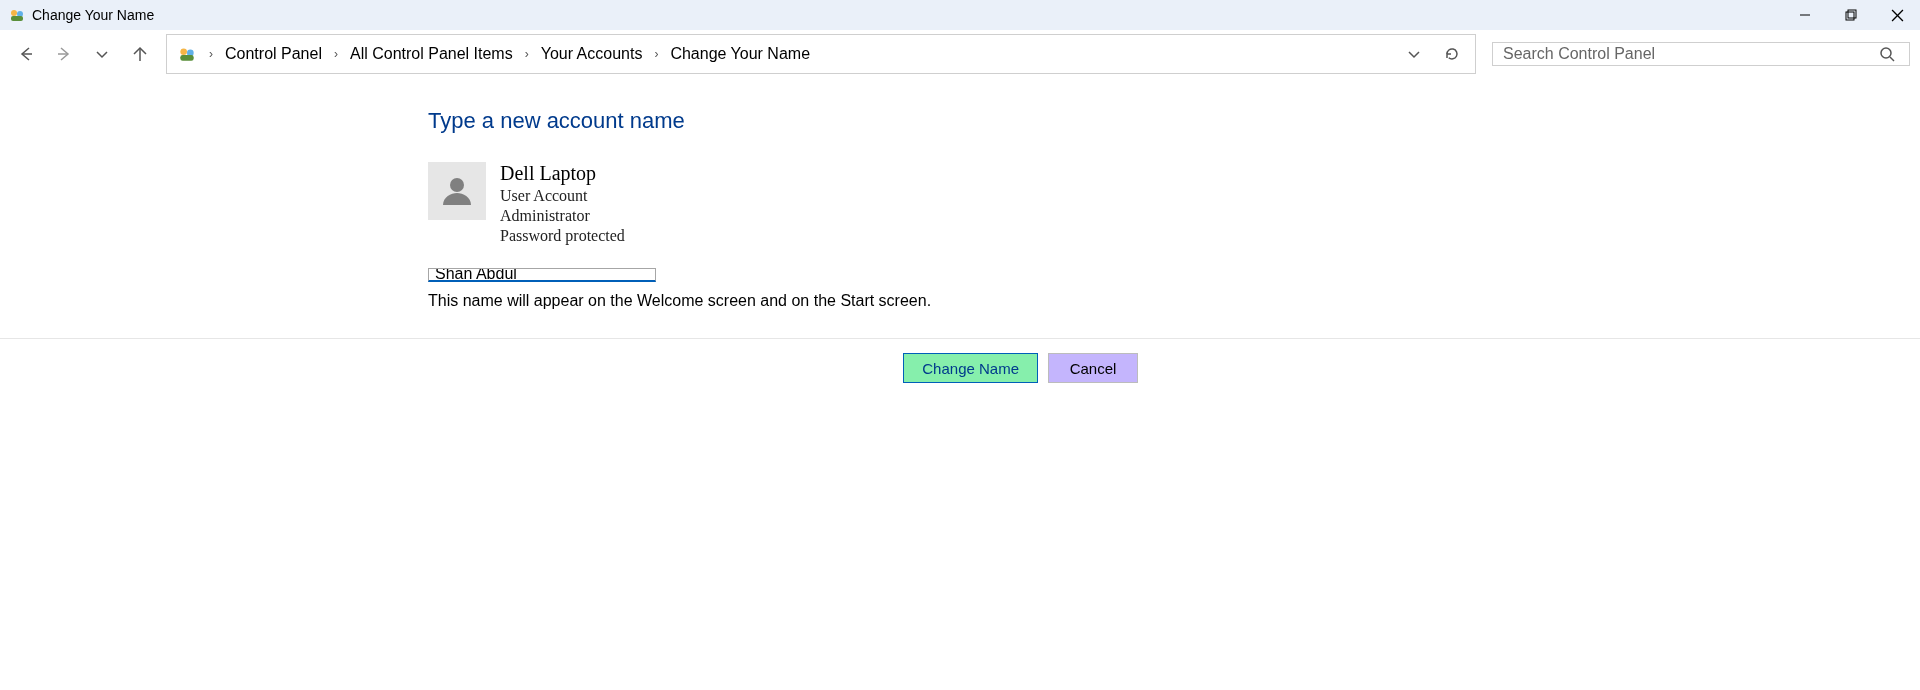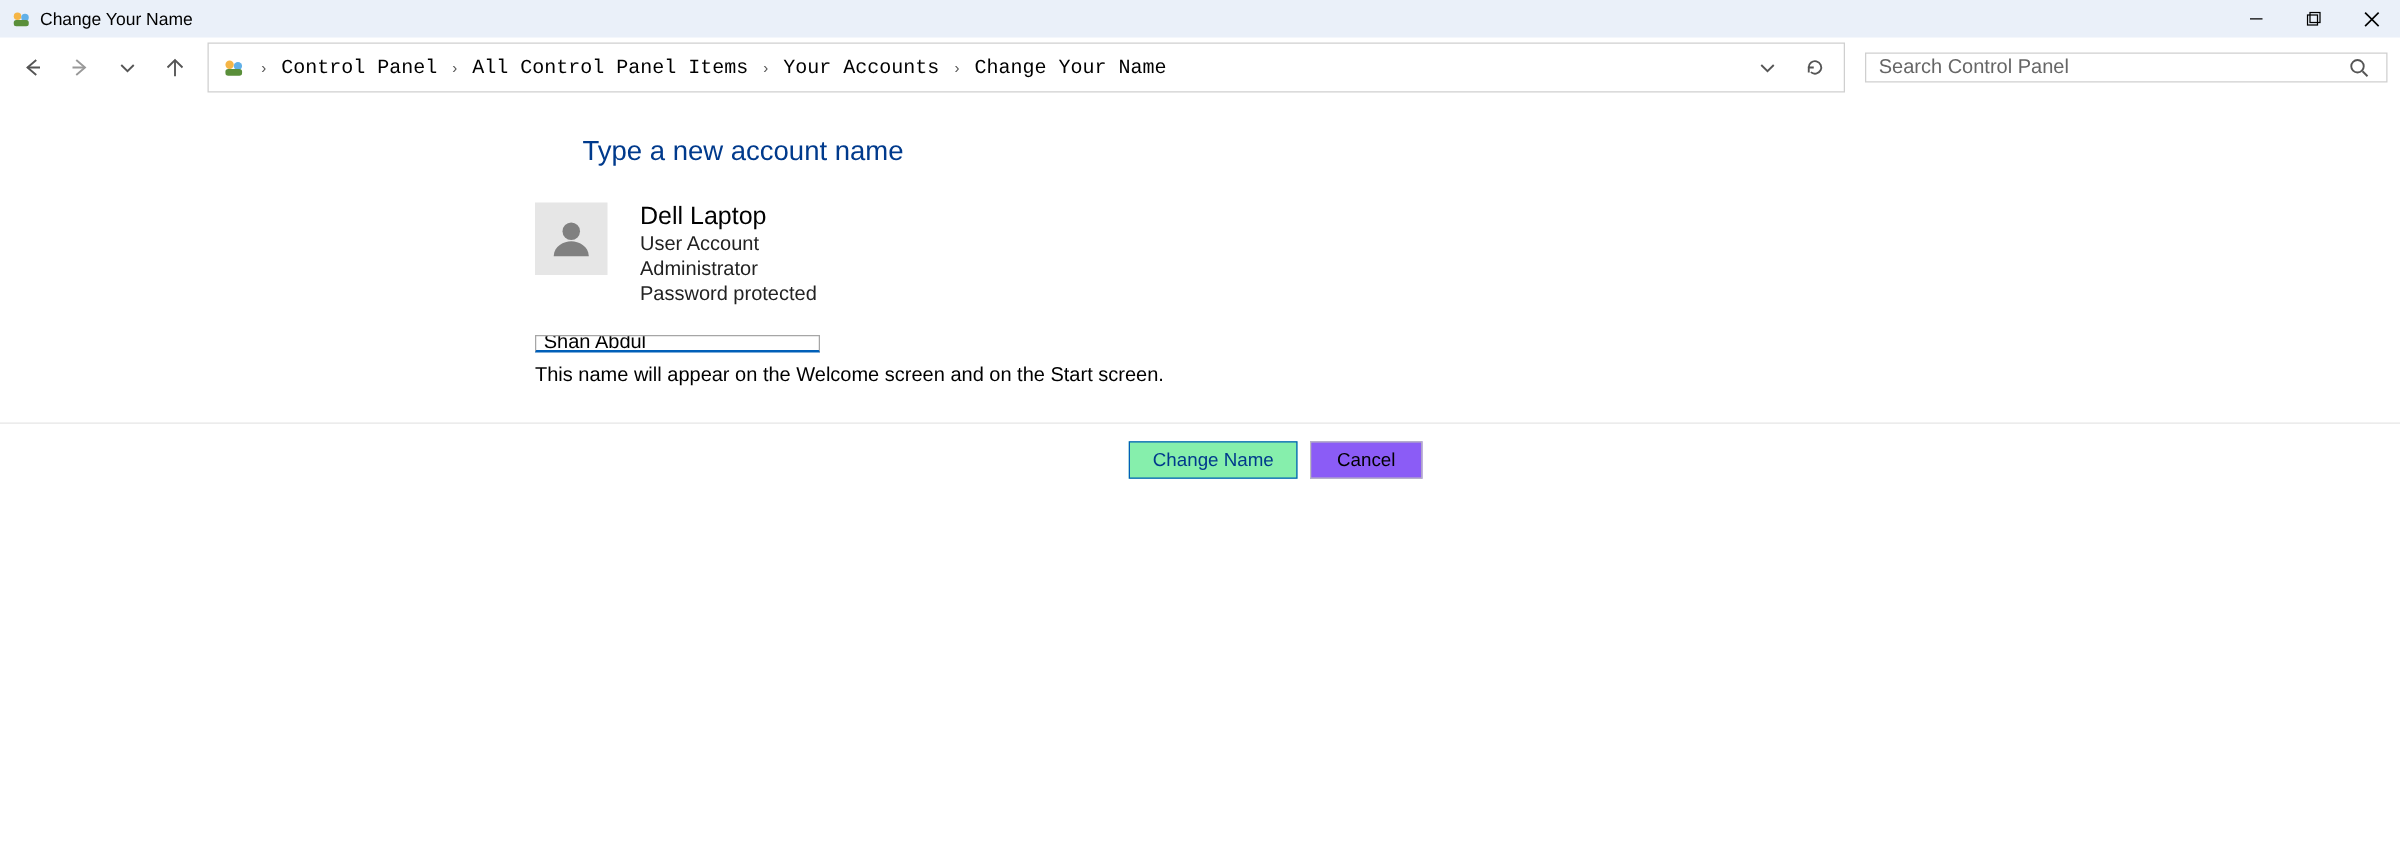--- a/index.html
+++ b/index.html
@@ -49,21 +49,21 @@
     .addr {
       flex: 1;
       height: 40px;
       border: 1px solid #cfcfcf;
       display: flex; align-items: center;
       padding: 0 6px;
       gap: 4px;
     }
     .addr-icon { width:20px; height:20px; margin: 0 4px; display:inline-flex; align-items:center; justify-content:center;}
     .crumb-sep { color:#555; margin: 0 4px; font-size: 12px;}
-    .crumb { font-size: 16px; color:#000; padding: 4px 4px; font-family: Liberation Mono, monospace; }
+    .crumb { font-size: 16px; color:#000; padding: 4px 4px; }
     .addr-spacer { flex:1; }
     .addr-btn { width:34px; height:34px; display:inline-flex; align-items:center; justify-content:center; color:#555; }
     .search {
       width: 418px; height: 24px;
       border: 1px solid #cfcfcf;
       margin-left: 10px;
       display:flex; align-items:center;
       padding: 0 10px;
     }
     .search input {
@@ -77,23 +77,22 @@
     }
     .content-inner {
       margin-left: 428px;
       width: 720px;
     }
     .heading {
       color: #003a8c;
       font-size: 22px;
       font-weight: 400;
       margin-bottom: 28px;
-      margin-left: 38px;
-    }
-    .account-row { display:flex; align-items:flex-start; gap: 26px; margin-bottom: 20px;}
+    }
+    .account-row { display:flex; align-items:flex-start; gap: 14px; margin-bottom: 20px; font-family: Liberation Serif, serif;}
     .avatar {
       width: 58px; height: 58px;
       background:#e6e6e6;
       display:flex; align-items:center; justify-content:center;
       color:#808080;
     }
     .account-info { display:flex; flex-direction:column; gap:2px; font-size:16px; color:#222; }
     .account-name { font-size:20px; color:#000; }
     .name-input {
       width: 228px;
@@ -109,21 +108,21 @@
     .divider { border-top:1px solid #e6e6e6; margin-top: 28px; margin-left:0; margin-right:0;}
     .buttons {
       display:flex; justify-content:flex-end; gap:10px;
       padding: 14px 0 0 0;
       width: 710px;
       margin-left: 428px;
     }
     .btn {
       min-width: 90px; height: 30px;
       border: 1px solid #bcbcbc;
-      background:#8b5cf6;
+      background:#c4b5fd;
       font-size:15px; color:#000;
       padding: 0 18px;
       display:inline-flex; align-items:center; justify-content:center;
       font-family: inherit;
     }
     .btn.primary {
       background:#86efac;
       border-color:#005fb8;
       color:#003a8c;
     }

